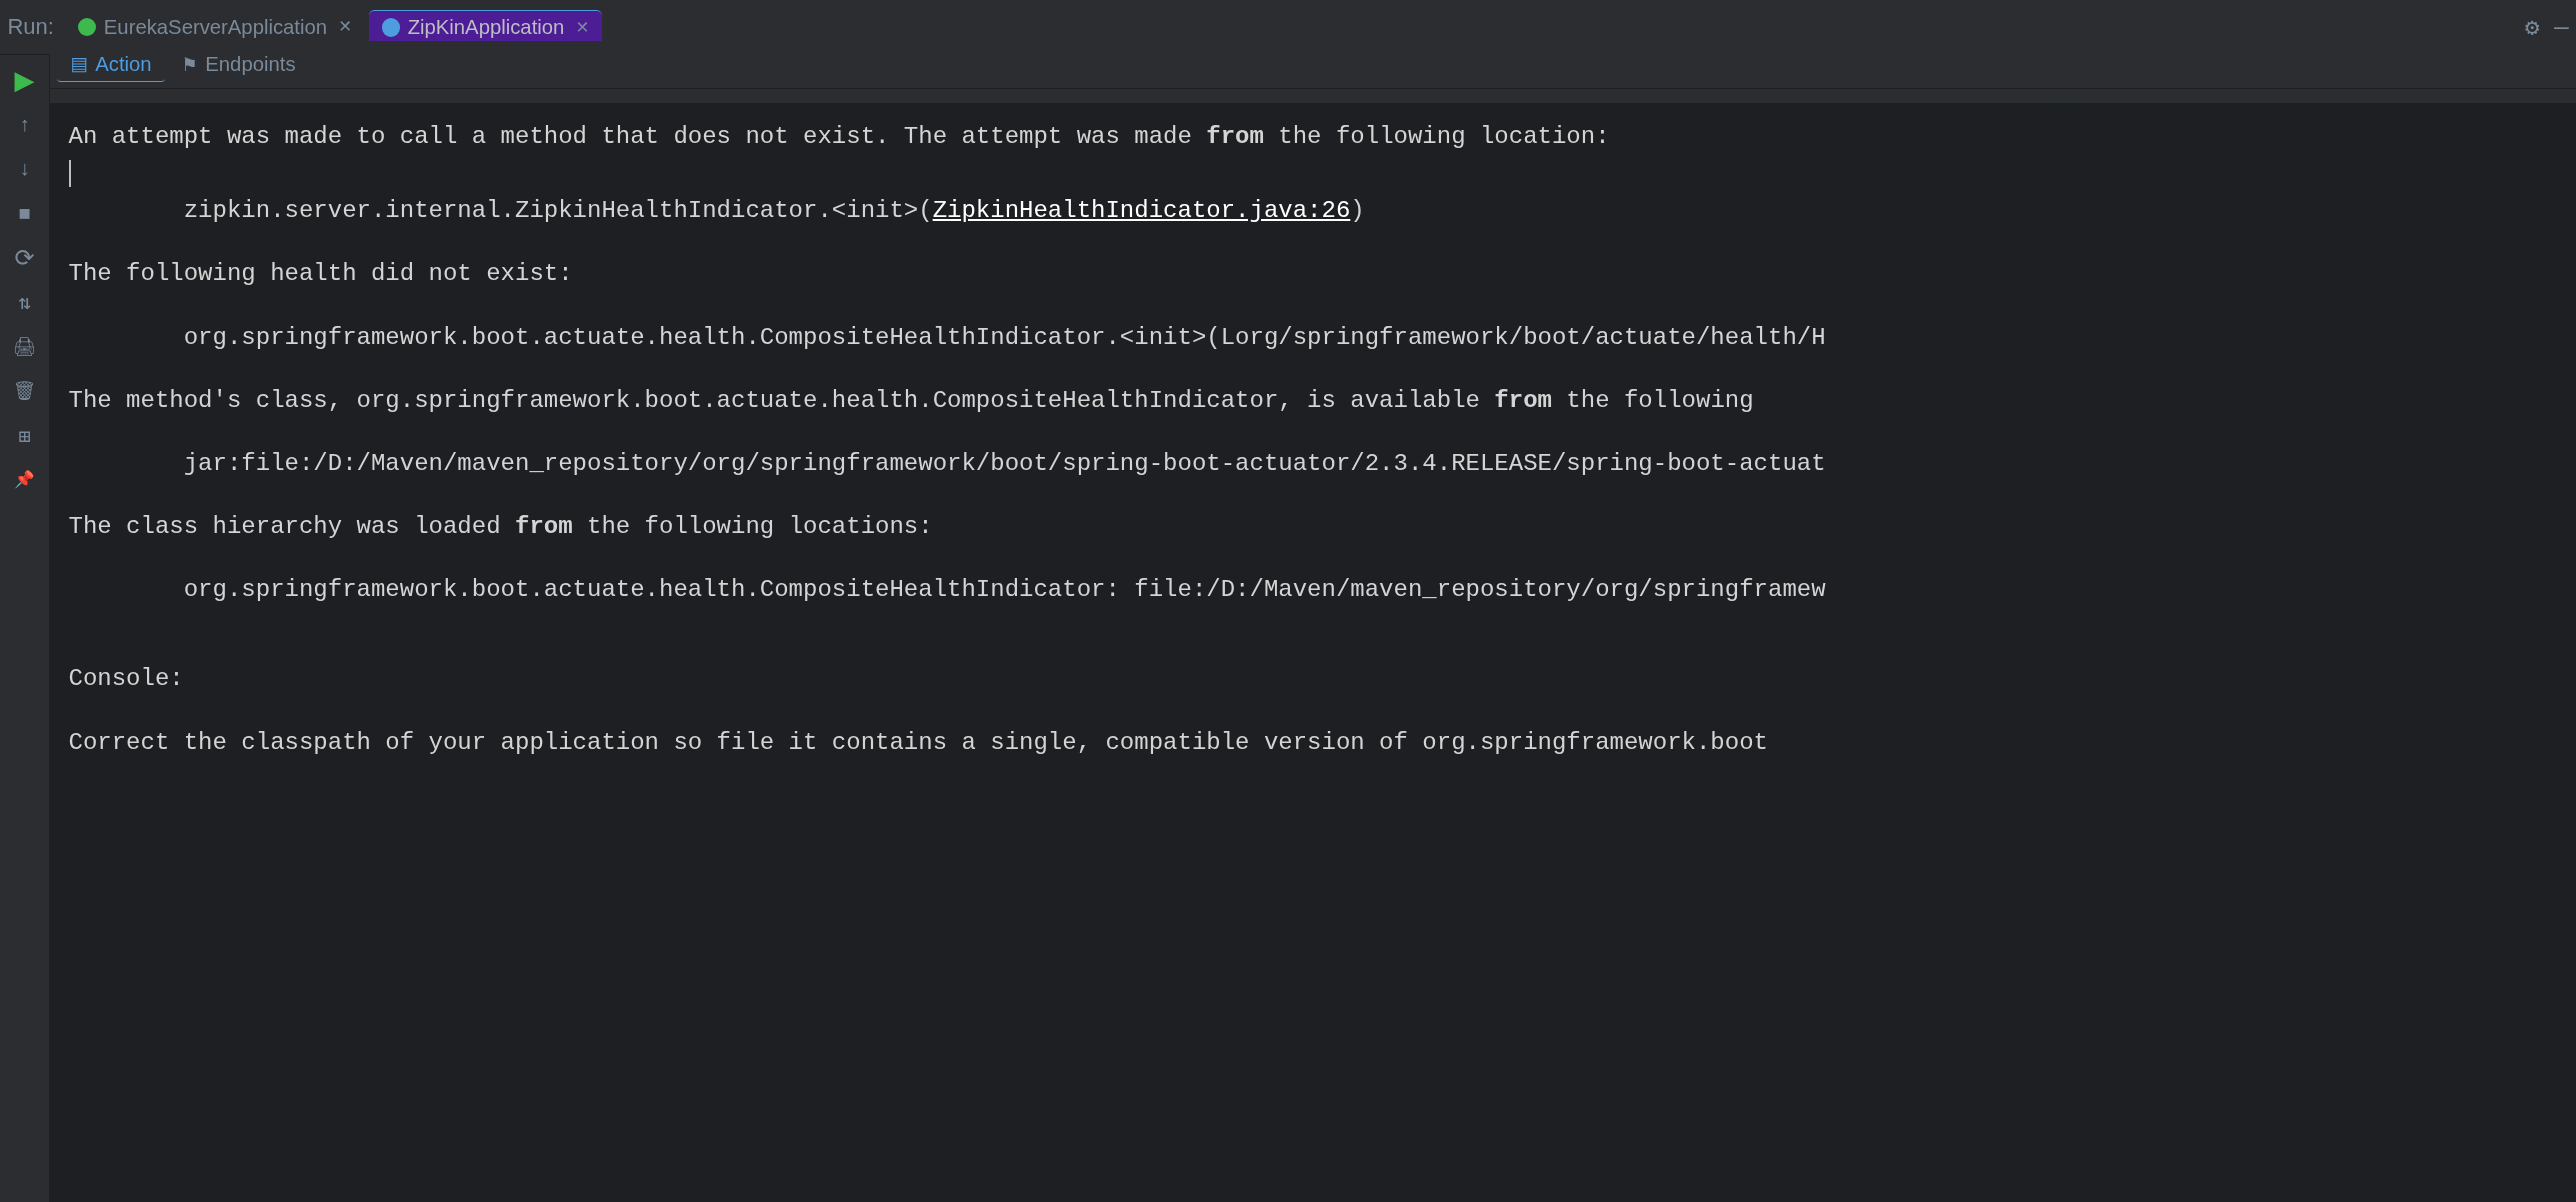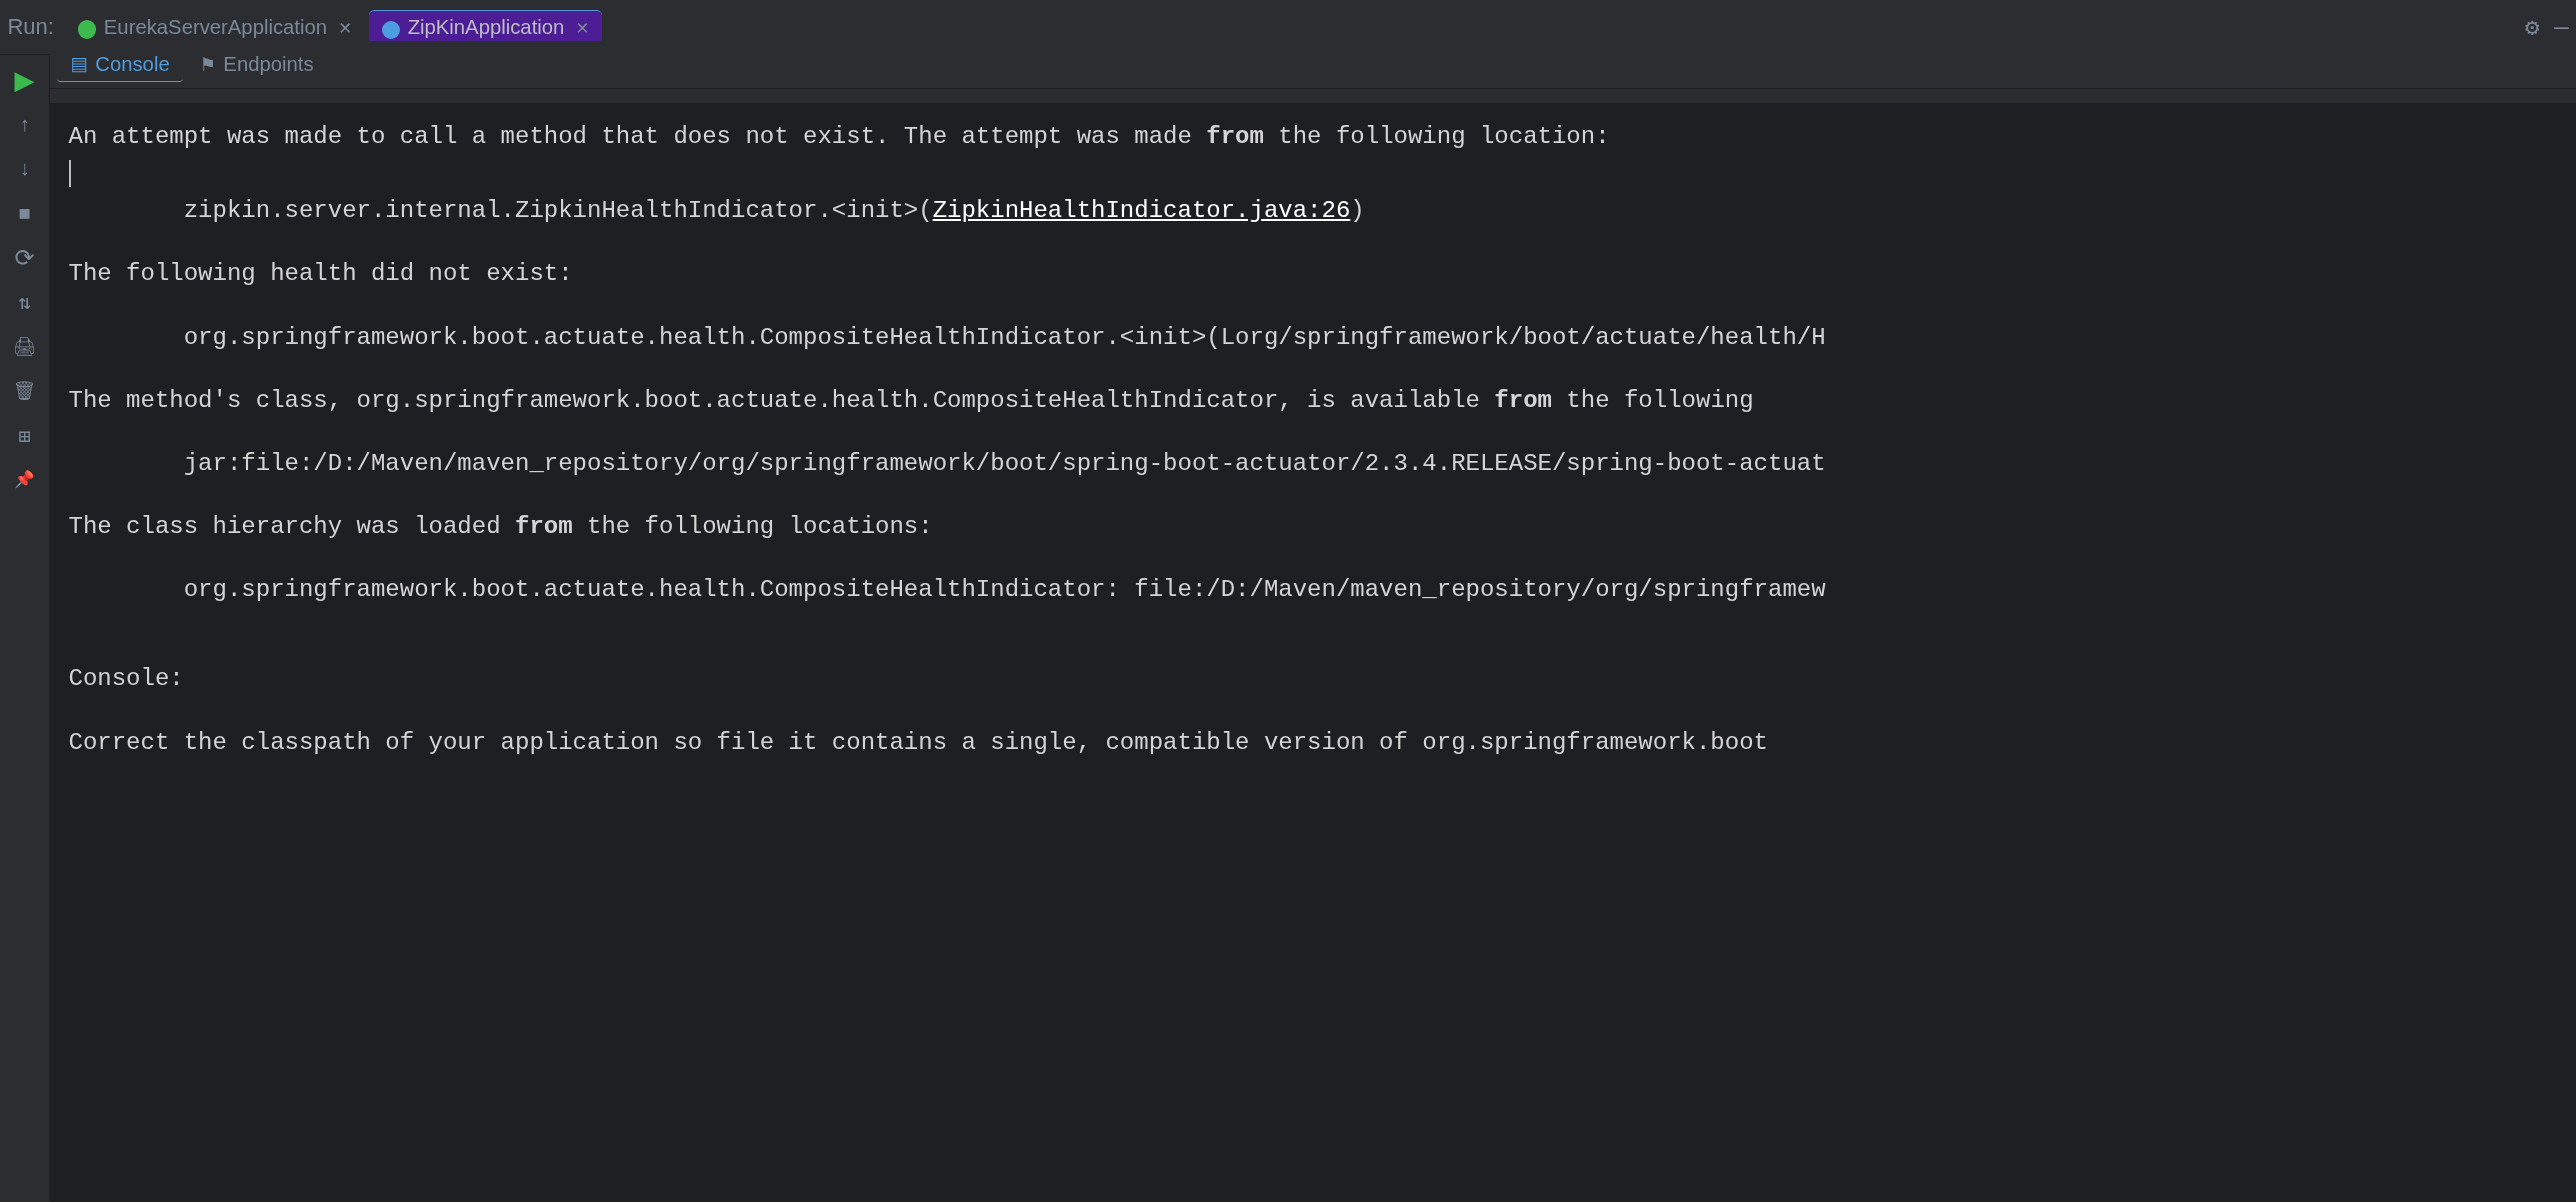--- a/index.html
+++ b/index.html
@@ -46,21 +46,21 @@
     .run-label {
       color: #7a8a9a;
       font-family: Arial, sans-serif;
       font-size: 22px;
       margin-right: 7.4px;
       font-weight: 500;
     }
 
     .tab {
       display: flex;
-      align-items: flex-end;
+      align-items: center;
       gap: 7.4px;
       padding: 5.5px 13px;
       border-radius: 5.5px 5.5px 0 0;
       font-family: Arial, sans-serif;
       font-size: 20.3px;
       cursor: pointer;
       position: relative;
     }
 
     .tab.inactive {
@@ -245,21 +245,21 @@
       <div class="sidebar-btn" style="font-size:24px;">⟳</div>
       <div class="sidebar-btn">⇅</div>
       <div class="sidebar-btn" style="font-size:18.5px;">🖨</div>
       <div class="sidebar-btn" style="font-size:18.5px;">🗑</div>
       <div class="sidebar-btn">⊞</div>
       <div class="sidebar-btn" style="font-size:16.6px;">📌</div>
 
       <div style="position:absolute; left:50px; top:41px; display:flex; align-items:center; background:#2b2d30; border-bottom:0.9px solid #1e1f22; height:48px; gap:3.7px; padding:0 7.4px; width:calc(2576px - 50px);">
         <div class="toolbar-tab active">
           <span class="toolbar-tab-icon">▤</span>
-          <span>Console</span>
+          <span>Action</span>
         </div>
         <div class="toolbar-tab inactive">
           <span class="toolbar-tab-icon">⚑</span>
           <span>Endpoints</span>
         </div>
       </div>
     </div>
 
     <div class="console-content" style="margin-top:48px;">
       <div class="console-line">An attempt was made to call a method that does not exist. The attempt was made <span style="font-weight:bold;">from</span> the following location:</div>

